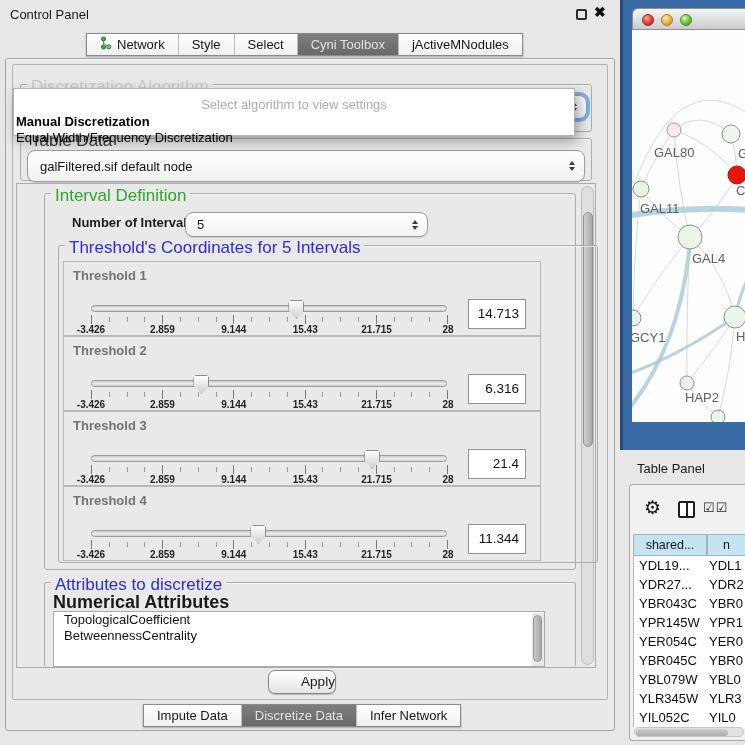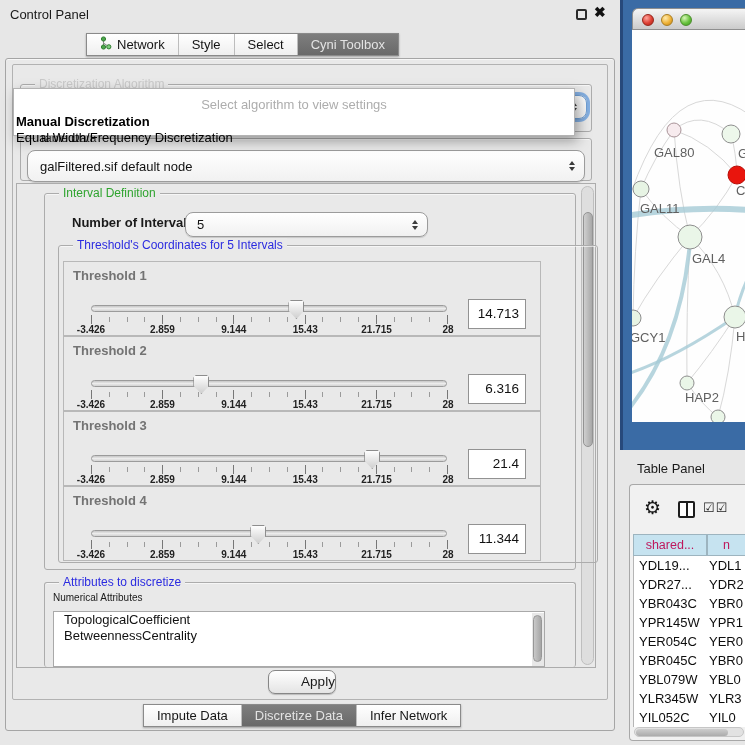--- a/index.html
+++ b/index.html
@@ -22,21 +22,21 @@
   
   .tabstrip { position:absolute; display:flex; height:23px; border:1px solid #8A8A8A; border-radius:0; overflow:hidden; box-shadow:0 1px 2px rgba(0,0,0,.3); background:#FCFCFC; z-index:5; }
   .tabstrip .tab { display:flex; align-items:center; gap:5px; padding:0 13px; font-size:13px; color:#151515; background:linear-gradient(#FFFFFF,#EFEFEF); border-right:1px solid #BDBDBD; cursor:default; white-space:nowrap; }
   .tabstrip .tab:last-child { border-right:none; }
   .tabstrip .tab.selected { background:linear-gradient(#7E7E7E,#696969); color:#E3E3E3; }
   .top-tabs { left:86px; top:33px; }
   .bottom-tabs { left:143px; top:704px; }
 
   
   .group { position:absolute; border:1px solid #ACACAC; border-radius:3px; box-shadow: inset 0 1px 0 rgba(255,255,255,.6); }
-  .group-title { position:absolute; top:-8px; left:14px; background:#E9E9E9; padding:0 4px; font-size:12px; white-space:nowrap; }
+  .group-title { position:absolute; top:-8px; left:6px; background:#E9E9E9; padding:0 4px; font-size:17px; white-space:nowrap; }
   .gt-gray  { color:#C9C9C9; }
   .gt-dark  { color:#333; }
   .gt-green { color:#2FA42F; }
   .gt-blue  { color:#2B2BE0; }
 
   
   .combo { position:absolute; display:flex; align-items:center; background:linear-gradient(#FFFFFF,#F1F1F1); border:1px solid #9C9C9C; border-radius:8px; padding:0 26px 0 11px; font-size:13px; color:#111; box-shadow:0 1px 1px rgba(0,0,0,.15); }
   .combo.focused { box-shadow:0 0 0 3px rgba(98,155,221,.75), 0 1px 1px rgba(0,0,0,.15); border-color:#6F9FD4; }
   .combo .arrows { position:absolute; right:9px; top:50%; transform:translateY(-50%); display:flex; flex-direction:column; align-items:center; }
   .arr-up { width:0; height:0; border-left:3.5px solid transparent; border-right:3.5px solid transparent; border-bottom:4.5px solid #3B3B3B; margin-bottom:2px; }
@@ -61,21 +61,21 @@
   .track { position:absolute; left:27px; top:43px; width:356px; height:7px; border-radius:4px; background:linear-gradient(#C6C6C6,#ECECEC 50%,#D2D2D2); border:1px solid #9B9B9B; }
   .thumb { position:absolute; top:38px; width:16px; height:19px; background:linear-gradient(#FEFEFE,#D0D0D0); border:1px solid #8D8D8D; clip-path:polygon(15% 0,85% 0,100% 15%,100% 55%,50% 100%,0 55%,0 15%); }
   .ticks { position:absolute; left:27px; top:53px; width:357px; height:9px; }
   .ticks::before { content:''; position:absolute; left:0; top:2px; width:100%; height:5px; background:repeating-linear-gradient(90deg,#9A9A9A 0 1px,transparent 1px 17.8px); }
   .ticks::after  { content:''; position:absolute; left:0; top:0; width:100%; height:9px; background:repeating-linear-gradient(90deg,#777 0 1px,transparent 1px 71.2px); }
   .scale-row { position:absolute; left:27px; top:62px; width:357px; height:12px; }
   .scale-lab { position:absolute; transform:translateX(-50%); font-size:10px; font-weight:bold; color:#222; white-space:nowrap; }
   .valbox { position:absolute; left:404px; top:37px; width:58px; height:30px; background:#FFF; border:1px solid #929292; font-size:13.5px; text-align:right; line-height:28px; padding-right:6px; color:#111; }
 
   
-  .attr-label { position:absolute; left:8px; top:9px; font-weight:normal; font-size:10px; }
+  .attr-label { position:absolute; left:8px; top:9px; font-weight:bold; font-size:18px; }
   .attr-list { position:absolute; left:8px; top:28px; width:492px; height:56px; background:#FFF; border:1px solid #A9A9A9; overflow:hidden; }
   .attr-item { font-size:13px; color:#111; padding:0 0 0 10px; line-height:16px; }
   .list-scroll { position:absolute; left:478px; top:1px; width:12px; height:53px; background:#E8E8E8; }
   .list-thumb { position:absolute; left:1px; top:2px; width:9px; height:47px; border-radius:5px; background:linear-gradient(90deg,#C9C9C9,#A6A6A6); border:1px solid #979797; }
 
   .apply-btn { position:absolute; left:268px; top:670px; width:68px; height:24px; border:1px solid #868686; border-radius:7px; background:linear-gradient(#FFFFFF,#E4E4E4); font-size:13.5px; text-align:center; line-height:22px; box-shadow:0 1px 1px rgba(0,0,0,.2);padding-left:32px; }
 
   
   .desktop { position:absolute; left:620px; top:0; width:125px; height:450px; background:#3A6BA5; border-left:3px solid #27497B; }
   .net-titlebar { position:absolute; left:632px; top:8px; width:113px; height:22px; background:linear-gradient(#F5F5F5,#CBCBCB); border:1px solid #8F8F8F; border-right:none; border-radius:6px 0 0 0; }
@@ -88,21 +88,21 @@
 
   
   .tp-section { position:absolute; left:620px; top:450px; width:125px; height:295px; background:#E7E7E7; }
   .tp-title { position:absolute; left:637px; top:461px; font-size:13px; color:#1a1a1a; }
   .tp-box { position:absolute; left:629px; top:484px; width:116px; height:257px; border:1px solid #A8A8A8; border-right:none; border-radius:4px 0 0 4px; background:#F1F1F1; }
   .gear { position:absolute; left:644px; top:498px; font-size:19px; color:#161616; line-height:19px; }
   .col-icon { position:absolute; left:678px; top:501px; width:17px; height:17px; border:2px solid #1d1d1d; border-radius:2px; background:#FFF; }
   .col-icon::after { content:''; position:absolute; left:5.5px; top:0; width:2px; height:13px; background:#1d1d1d; }
   .checks { position:absolute; left:703px; top:500px; font-size:13px; color:#222; letter-spacing:1px; }
   .thead { position:absolute; left:633px; top:534px; width:112px; height:22px; display:flex; }
-  .th-cell { background:#C6E3F0; border:1px solid #9DB4BF; border-right:none; font-size:12.5px; text-align:center; line-height:20px; color:#be185d; overflow:hidden; white-space:nowrap; }
+  .th-cell { background:#C6E3F0; border:1px solid #9DB4BF; border-right:none; font-size:12.5px; text-align:center; line-height:20px; color:#0f172a; overflow:hidden; white-space:nowrap; }
   .th-cell:first-child { width:74px; border-right:1px solid #9DB4BF; }
   .th-cell:last-child { flex:1; }
   .tbody { position:absolute; left:633px; top:556px; width:112px; height:171px; background:#FFF; border-left:1px solid #B5B5B5; overflow:hidden; }
   .trow { display:flex; height:19px; }
   .td { font-size:13px; color:#0d0d0d; white-space:nowrap; overflow:hidden; line-height:19px; }
   .td:first-child { width:72px; padding-left:5px; }
   .td:last-child { flex:1; padding-left:3px; }
   .hscroll { position:absolute; left:634px; top:727px; width:110px; height:10px; background:#E2E2E2; border-radius:5px; border:1px solid #C6C6C6; }
   .hscroll-thumb { position:absolute; left:1px; top:0.5px; width:92px; height:7px; border-radius:4px; background:linear-gradient(#CDCDCD,#ABABAB); }
 
@@ -132,20 +132,23 @@
       <span>Network</span>
     </div>
     <div class="tab">
         <span>Style</span>
       </div>
     <div class="tab">
         <span>Select</span>
       </div>
     <div class="tab selected">
         <span>Cyni Toolbox</span>
+      </div>
+    <div class="tab">
+        <span>jActiveMNodules</span>
       </div>
   </div>
 
   <div class="group" style="left:20px; top:84px; width:572px; height:48px;">
     <span class="group-title gt-gray">Discretization Algorithm</span>
   </div>
   <div class="combo focused" style="left:26px; top:95px; width:561px; height:24px;">
     <span class="arrows">
         <span class="arr-up"></span>
         <span class="arr-dn"></span>

